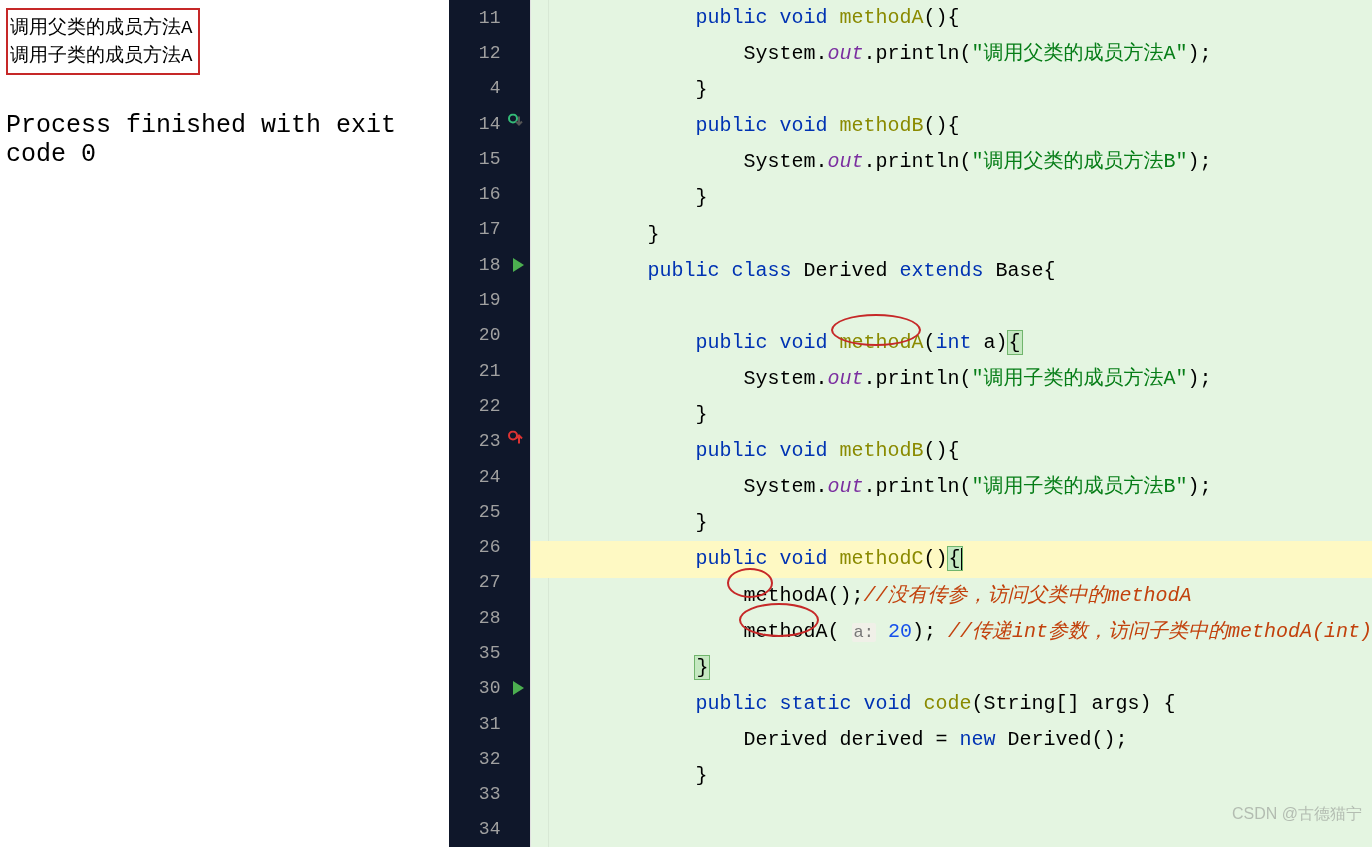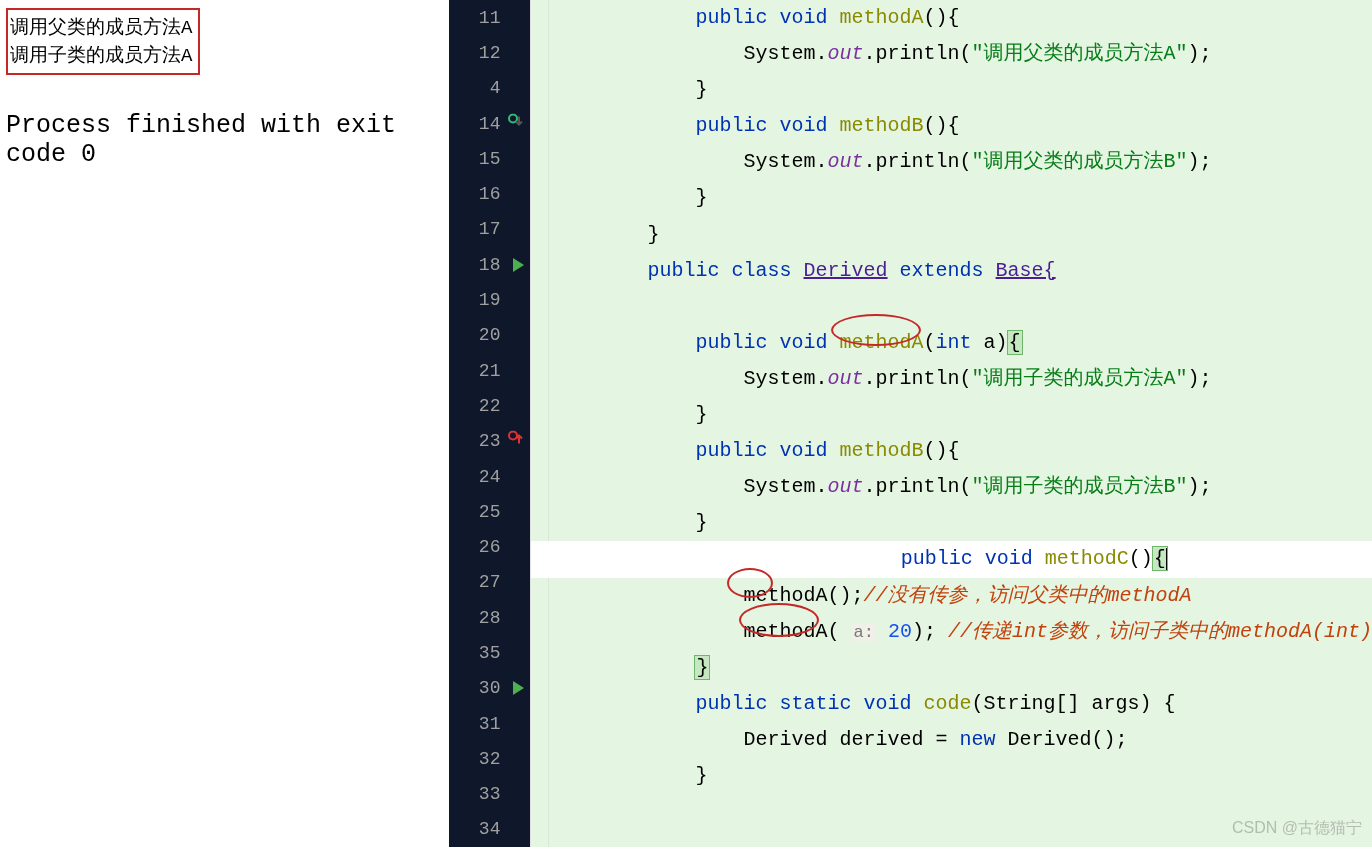--- a/index.html
+++ b/index.html
@@ -82,49 +82,48 @@
       position: relative;
     }
     .code-line {
       height: 36.1px;
       line-height: 36.1px;
       white-space: pre;
       font-size: 20px;
       position: relative;
     }
     .code-line.current {
-      background: #ffffff;
+      background: #fef9c3;
       margin-left: -20px;
       padding-left: 20px;
-      text-align: center;
     }
     .hl-bracket {
       background: #c5e8c1;
       outline: 1px solid #70b56c;
       padding: 0 1px;
     }
     .kw { color: #0033B3; font-weight: 500; }
     .method-decl { color: #8a8a00; }
     .field { color: #7b2fa0; font-style: italic; }
     .str { color: #067d17; }
     .comment { color: #c2410c; font-style: italic; }
     .param-hint { color: #787878; background: #f0f0e8; padding: 0 2px; border-radius: 2px; font-size: 17px;}
     .num { color: #1750eb; }
-    .cls { color: #4c1d95; text-decoration: underline; }
+    .cls { color: #000000; }
     .red-circle {
       position: absolute;
       border: 2px solid #c62828;
       border-radius: 50%;
       pointer-events: none;
       z-index: 5;
     }
     .watermark {
       position: absolute;
       right: 10px;
-      bottom: 8px;
+      bottom: 22px;
       color: rgba(120,120,120,0.45);
       font-size: 16px;
       font-family: sans-serif;
       margin-left: 32px;
     }
     .caret {
       display: inline-block;
       width: 1px;
       height: 22px;
       background: #000;

